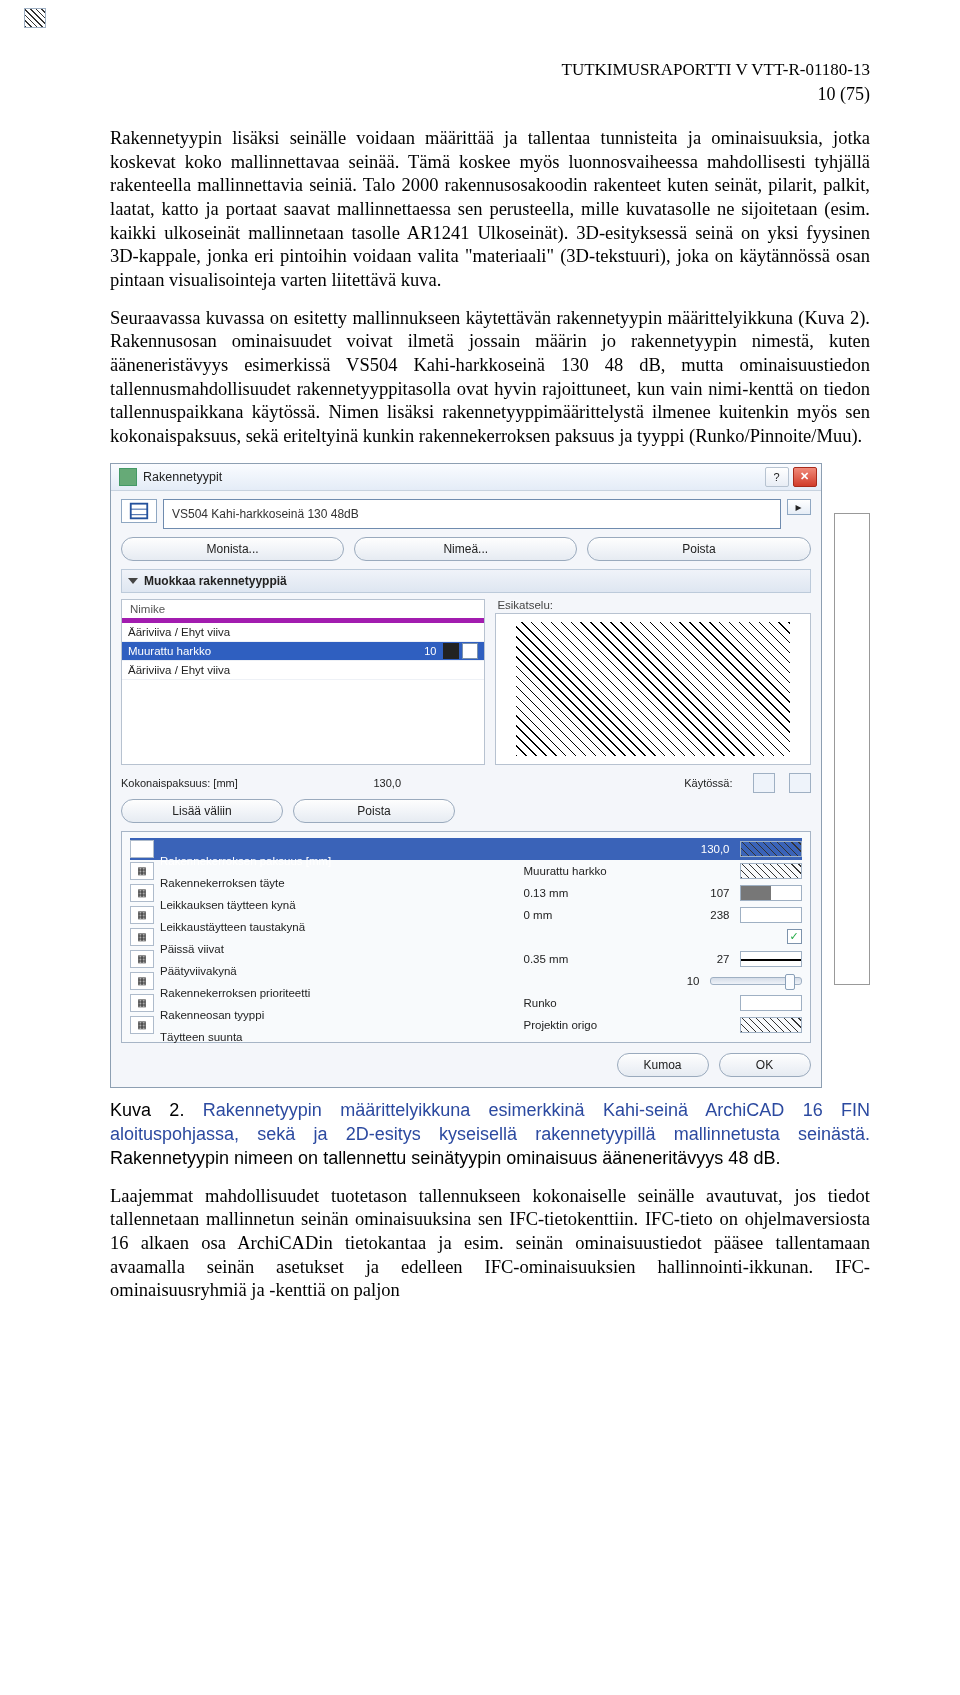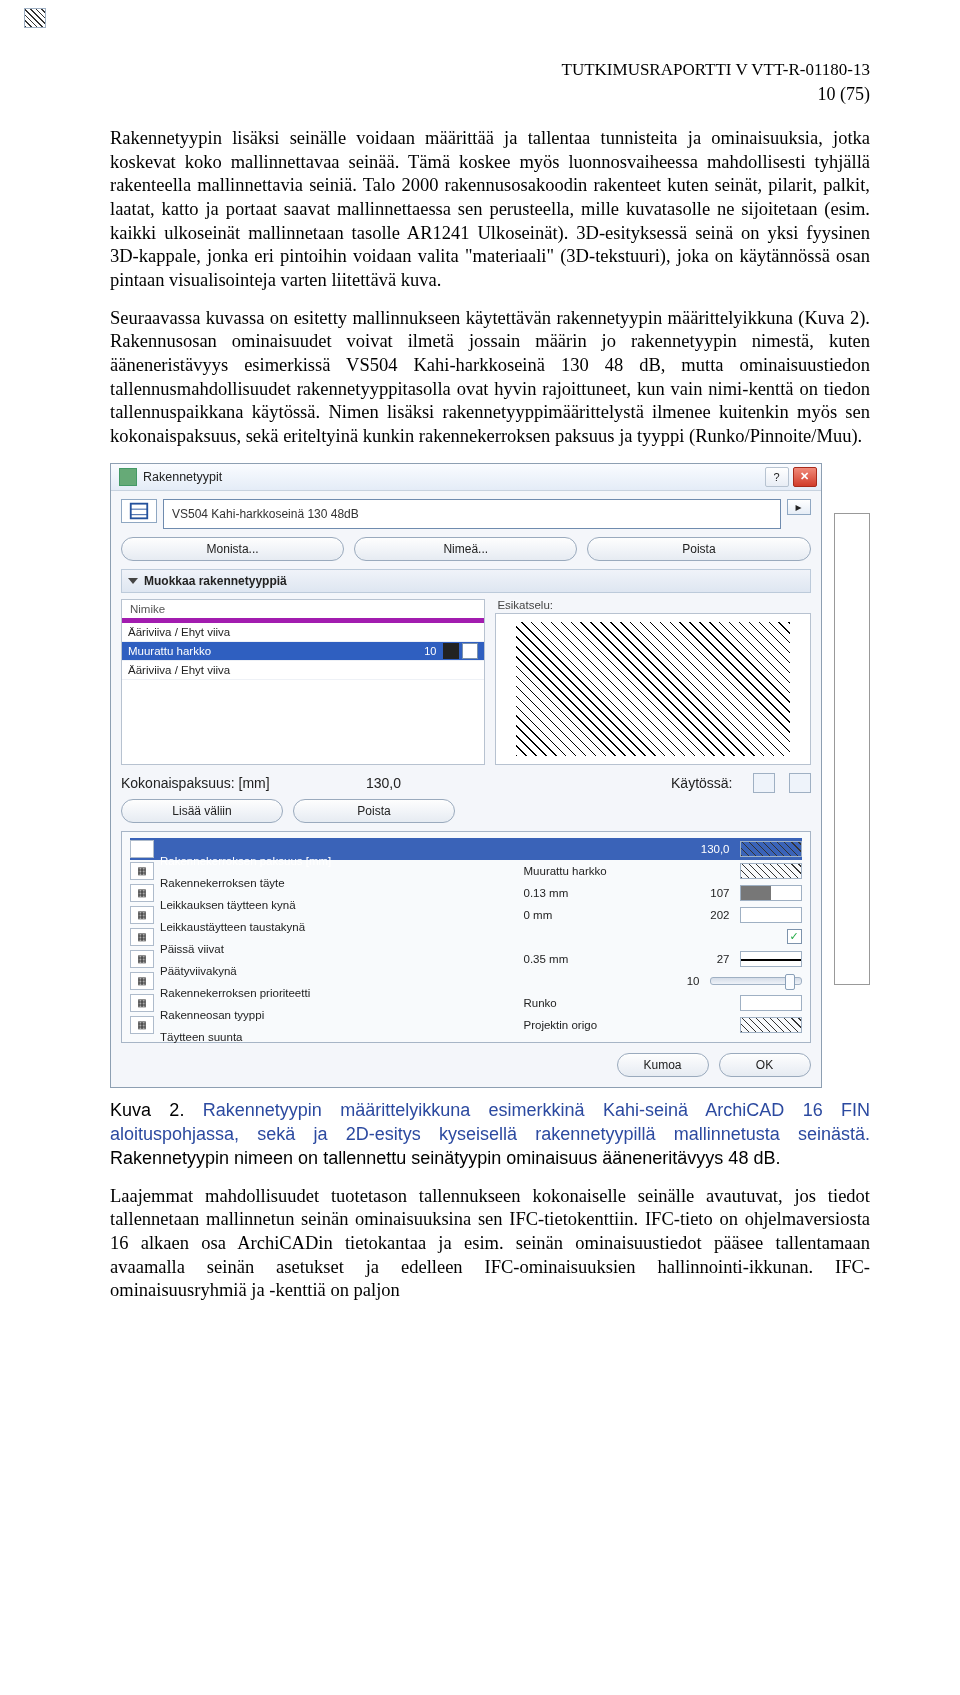--- a/index.html
+++ b/index.html
@@ -81,21 +81,21 @@
   .lrow.sel { background:#2f5fc0; color:#fff; }
   .lrow .nm { flex:1; }
   .lrow .num { width:34px; text-align:right; padding-right:4px; font-size:11px;}
   .mini { width:14px;height:14px;border:1px solid #7b92ac; background:#fff; margin-left:3px; display:flex;align-items:center;justify-content:center;font-size:9px;}
   .mini.dark{background:#222;color:#fff;border-color:#222}
   .preview-col { flex:1; }
   .preview-col .pl { font-size:11.5px; color:#444; margin-bottom:2px; padding-left:2px;}
   .preview { border:1px solid #b7c2d0; background:#fff; height:150px; position:relative; overflow:hidden;}
   .hatch { position:absolute; inset:8px 20px 8px 20px;
     background: repeating-linear-gradient(45deg,#000 0, #000 1px, transparent 1px, transparent 7px);}
-  .thick-row { display:flex; align-items:center; gap:10px; font-size:14px; margin:6px 0 6px 0; }
+  .thick-row { display:flex; align-items:center; gap:10px; font-size:11px; margin:6px 0 6px 0; }
   .thick-row .lbl { width:190px; }
   .thick-row .val { width:80px; text-align:right; }
   .thick-row .lbl2 { margin-left:auto; padding-right:6px; }
   .kbox { width:20px; height:18px; border:1px solid #9fb0c3; background:#eef3fa; margin-left:4px;}
   .kbox.hatch { background: repeating-linear-gradient(45deg,#333 0,#333 1px,transparent 1px,transparent 4px);}  
 
   .btn-row.narrow .btn{ flex:0 0 160px; }
 
   .panel { border:1px solid #a7b5c6; background:#f8fafc; padding:6px 8px; }
   .prow { display:flex; align-items:center; height:22px; font-size:11.5px; gap:6px; }
@@ -215,21 +215,21 @@
               <span class="ico">▦</span>
               <span class="pname">Leikkauksen täytteen kynä</span>
               <span class="pval">0.13 mm</span>
               <span class="pnum">107</span>
               <div class="sw half"></div>
             </div>
             <div class="prow">
               <span class="ico">▦</span>
               <span class="pname">Leikkaustäytteen taustakynä</span>
               <span class="pval">0 mm</span>
-              <span class="pnum">202</span>
+              <span class="pnum">238</span>
               <div class="sw "></div>
             </div>
             <div class="prow">
               <span class="ico">▦</span>
               <span class="pname">Päissä viivat</span>
               <span class="pval"></span>
               <span class="pnum"></span>
               <div class="chk">✓</div>
             </div>
             <div class="prow">

